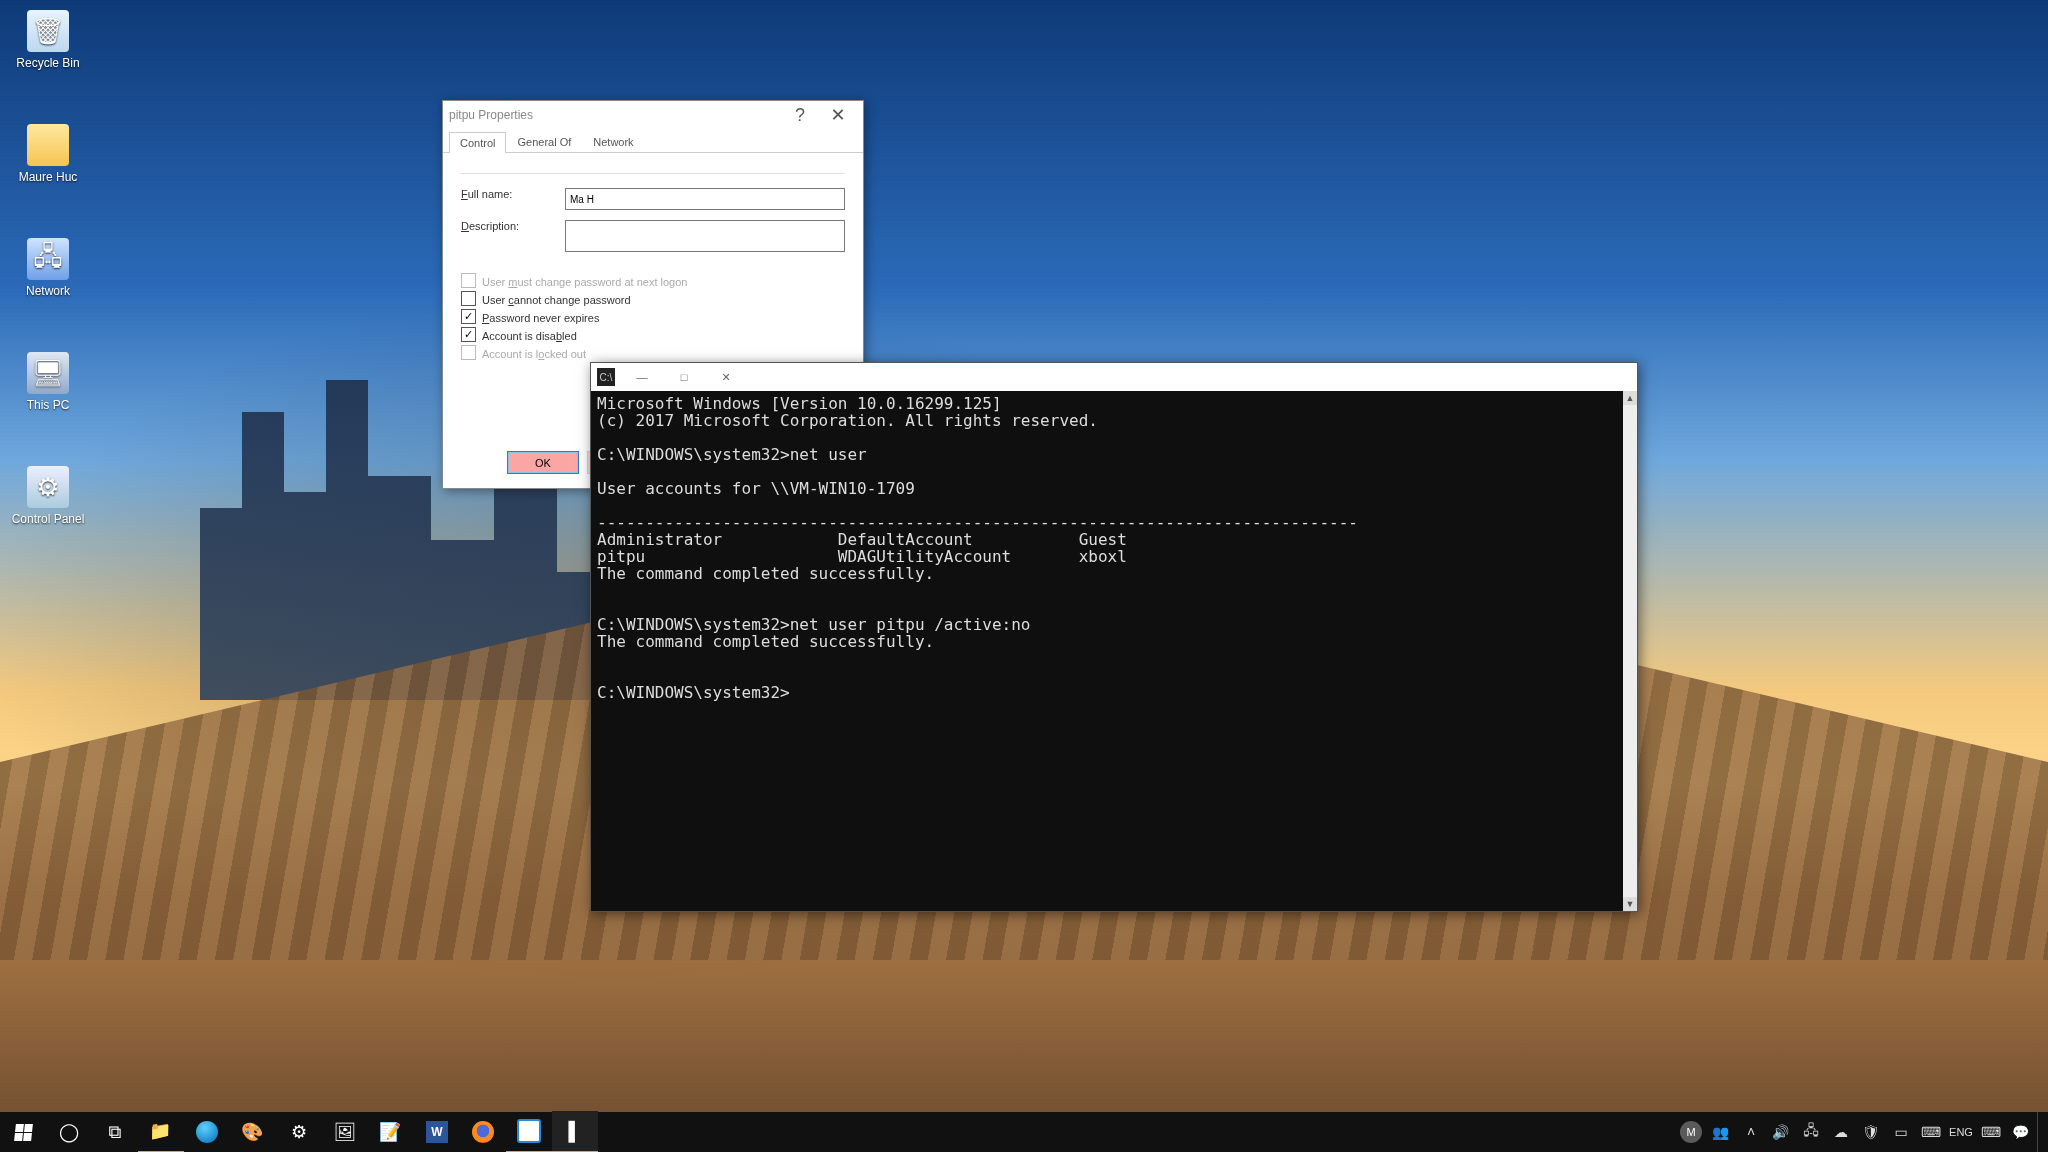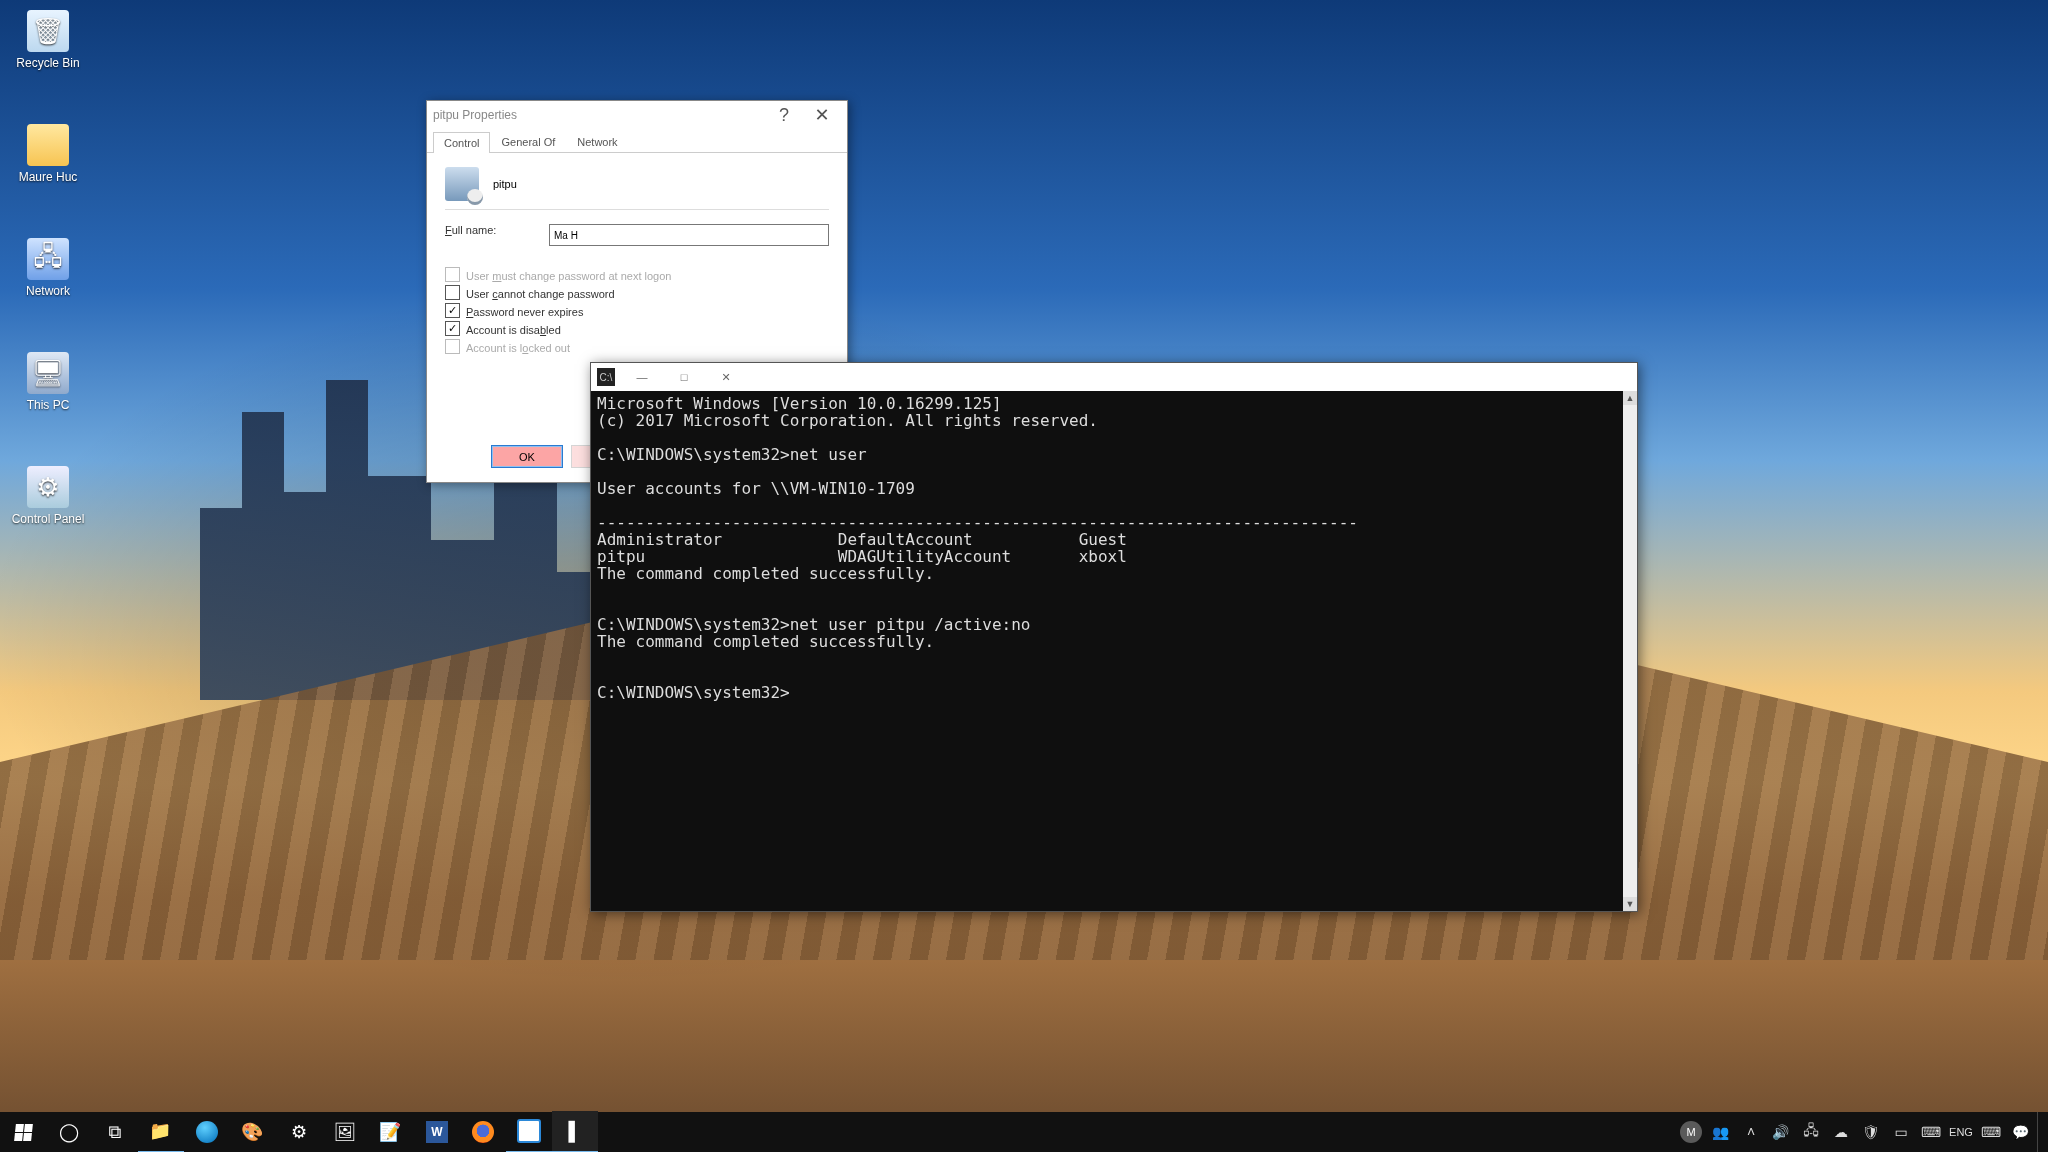--- a/index.html
+++ b/index.html
@@ -14,21 +14,21 @@
   clip-path:polygon(0 55%,50% 0,100% 55%,100% 100%,0 100%);
   opacity:.9;}
 .buildings{position:absolute;left:200px;top:380px;width:420px;height:320px;
   background:linear-gradient(180deg,#1d2b44,#233a5a);
   clip-path:polygon(0 100%,0 40%,10% 40%,10% 10%,20% 10%,20% 35%,30% 35%,30% 0,40% 0,40% 30%,55% 30%,55% 50%,70% 50%,70% 25%,85% 25%,85% 60%,100% 60%,100% 100%);
   opacity:.85;}
 
 .dicon{position:absolute;width:80px;text-align:center;color:#fff;text-shadow:0 1px 2px rgba(0,0,0,.8);font-size:12px;}
 .dicon .ibox{width:42px;height:42px;margin:0 auto 4px;border-radius:4px;display:flex;align-items:center;justify-content:center;font-size:26px;}
 
-.dlg{position:absolute;left:426px;top:100px;width:420px;background:#fff;border:1px solid #888;box-shadow:2px 2px 10px rgba(0,0,0,.4);}
+.dlg{position:absolute;left:442px;top:100px;width:420px;background:#fff;border:1px solid #888;box-shadow:2px 2px 10px rgba(0,0,0,.4);}
 .dlg .title{height:28px;line-height:28px;padding:0 6px;background:#fff;color:#888;display:flex;align-items:center;}
 .dlg .title .t{flex:1;font-size:12px;}
 .dlg .title .tb{width:38px;height:28px;display:flex;align-items:center;justify-content:center;color:#555;}
 .tabs{display:flex;border-bottom:1px solid #ccc;padding:0 6px;margin-top:2px;}
 .tab{padding:4px 10px;border:1px solid transparent;border-bottom:none;font-size:11px;color:#555;}
 .tab.active{border-color:#ccc;background:#fff;position:relative;top:1px;}
 .body{padding:14px 18px 4px;}
 .hrow{display:flex;align-items:center;gap:14px;margin-bottom:8px;}
 .usericon{width:34px;height:34px;background:linear-gradient(#cde,#79b);border-radius:3px;position:relative;}
 .usericon::after{content:"";position:absolute;right:-4px;bottom:-4px;width:16px;height:16px;border-radius:50%;background:#eee;box-shadow:inset 0 -3px 0 #89a;}
@@ -101,28 +101,28 @@
       <span class="t">pitpu Properties</span>
       <span class="tb">?</span>
       <span class="tb">✕</span>
     </div>
     <div class="tabs">
       <div class="tab active">Control</div>
       <div class="tab">General Of</div>
       <div class="tab">Network</div>
     </div>
     <div class="body">
-      <div class="hrow">
-        <div class="usericon"></div>
-        <span style="font-size:11px;">pitpu</span>
-      </div>
       <div class="sep"></div>
       <div class="frow">
         <label><u>F</u>ull name:</label>
         <input type="text" value="Ma H" style="">
+      </div>
+      <div class="frow">
+        <label><u>D</u>escription:</label>
+        <input type="text" style="height: 30px;" value="">
       </div>
       <div style="height:8px"></div>
       <div class="chk disabled">
         <span class="box"></span>
         <span>User <u>m</u>ust change password at next logon</span>
       </div>
       <div class="chk">
         <span class="box"></span>
         <span>User <u>c</u>annot change password</span>
       </div>

